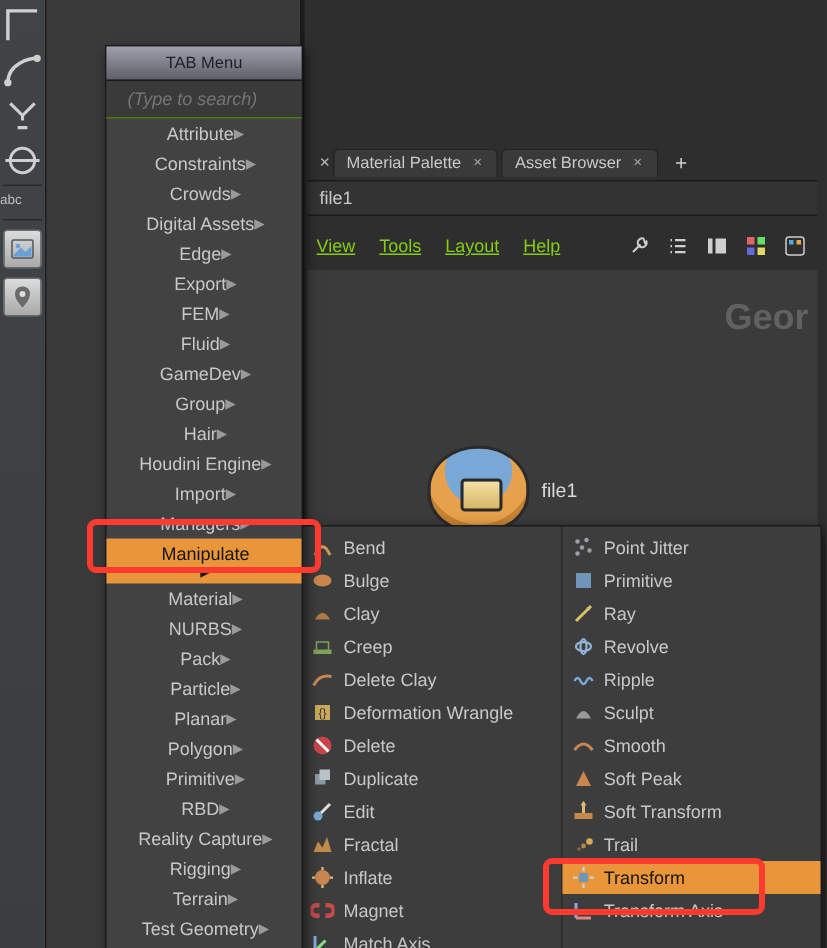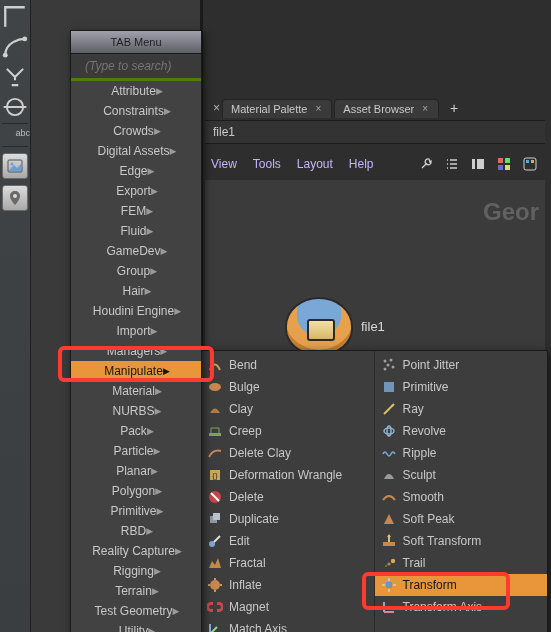--- a/index.html
+++ b/index.html
@@ -37,21 +37,21 @@
     background:linear-gradient(180deg,#404446,#3a3e40);
     border-right:1px solid var(--border);
     z-index:5;
   }
   .lefttools .toolbtn{
     width:26px;height:24px;margin:4px auto 2px auto;
     display:flex;align-items:center;justify-content:center;
     color:#bdbdbd;border:1px solid transparent;border-radius:3px;
   }
   .lefttools .sep{height:1px;background:#2a2a2a;margin:3px 2px;}
-  .lefttools .abc{font-size:9px;color:#bdbdbd;text-align:right;margin-top:4px;}
+  .lefttools .abc{font-size:9px;color:#bdbdbd;text-align:left;margin-top:4px;}
   .lefttools .imgbtn{
     width:24px;height:24px;margin:6px auto;border:1px solid #6a6a6a;border-radius:3px;
     background:linear-gradient(180deg,#dcdcdc,#a9a9a9);
     display:flex;align-items:center;justify-content:center;
   }
   .lefttools .imgbtn svg{width:16px;height:16px;}
   
   .rightpanel{
     position:absolute;left:200px;top:0;right:0;bottom:0;
     background:var(--bg-dark);
@@ -73,21 +73,21 @@
     margin-left:6px;font-size:14px;line-height:14px;
   }
   .statusbar{
     position:absolute;left:205px;top:120px;right:6px;height:22px;
     background:#333333;border-top:1px solid #1c1c1c;border-bottom:1px solid #1c1c1c;
     display:flex;align-items:center;padding:0 8px;color:#c9c9c9;font-size:12px;z-index:2;
   }
   .menubar{
     position:absolute;left:205px;top:150px;right:6px;height:28px;
     display:flex;align-items:center;justify-content:space-between;
-    z-index:2;color:#c4b5fd;
+    z-index:2;color:#84cc16;text-decoration:underline;
   }
   .menubar .menus{display:flex;gap:16px;padding-left:6px;}
   .menubar .menus span{cursor:pointer;}
   .menubar .icons{display:flex;gap:8px;padding-right:6px;}
   .menubar .icons .ic{width:16px;height:16px;display:flex;align-items:center;justify-content:center;border:1px solid transparent;border-radius:2px;}
   .canvas{
     position:absolute;left:205px;top:180px;right:6px;bottom:6px;
     background:#3b3b3b;z-index:1;
   }
   .canvas .geortext{
@@ -116,34 +116,34 @@
     box-shadow:2px 3px 8px rgba(0,0,0,0.6);
     z-index:20;
   }
   .tabmenu .header{
     height:22px;display:flex;align-items:center;justify-content:center;
     background:linear-gradient(180deg,var(--tab-header2),var(--tab-header));
     border-bottom:1px solid #1a1a1a;color:#1f1f23;font-size:11px;
   }
   .tabmenu .search{
     display:flex;align-items:flex-start;gap:6px;padding:4px 6px;background:#3a3a3a;
-    border-bottom:3px solid #4d7c0f;
+    border-bottom:1px solid #4d7c0f;
   }
   .tabmenu .search svg{width:14px;height:14px;opacity:0.8;}
   .tabmenu .search input{
     flex:1;background:transparent;border:none;outline:none;color:#ddd;font-style:italic;font-size:12px;
   }
   .tabmenu .list{}
   .tabmenu .item{
     position:relative;display:flex;align-items:center;justify-content:center;
     padding:3px 6px 3px 8px;font-size:12px;color:#c8c8c8;
   }
   .tabmenu .item .arrow{color:#9a9a9a;font-size:9px;}
   .tabmenu .item.selected{
-    background:var(--orange);color:#161616;
+    background:var(--orange);color:#161616;flex-direction:column;
   }
   .tabmenu .item.selected .arrow{color:#161616;}
   
   .hl-manip{
     position:absolute;left:58px;top:346px;width:148px;height:28px;
     border:4px solid var(--red-hl);border-radius:6px;z-index:40;pointer-events:none;
   }
   
   .submenu{
     position:absolute;left:200px;top:350px;width:346px;

